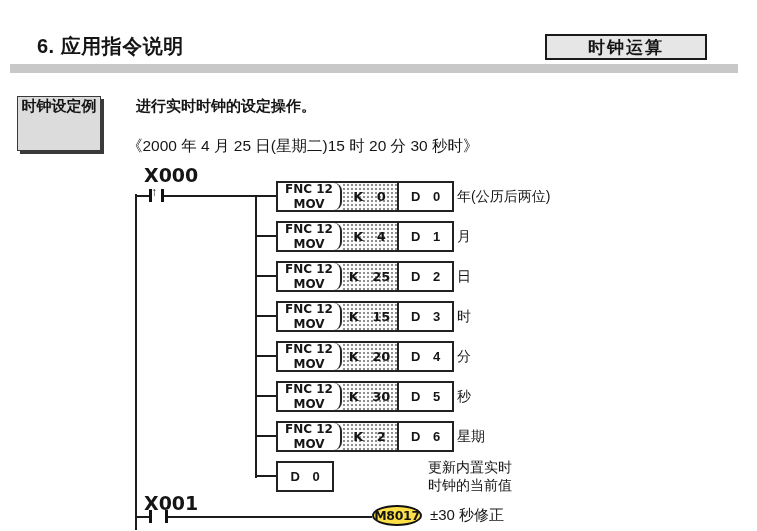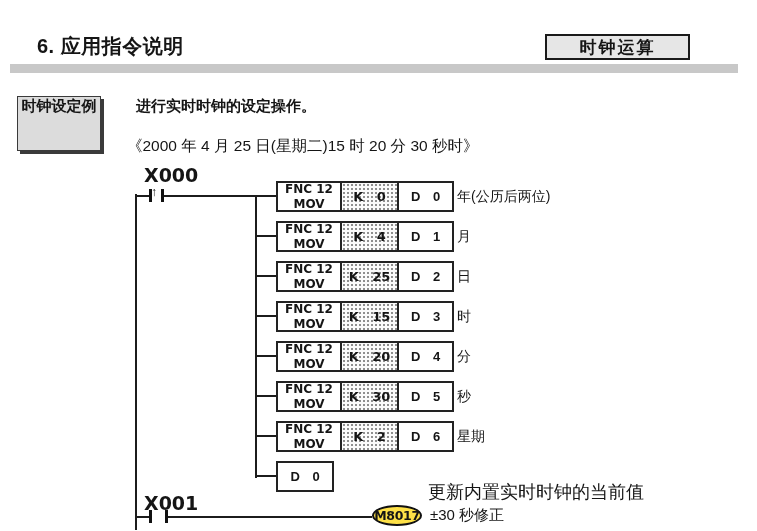--- a/index.html
+++ b/index.html
@@ -5,21 +5,21 @@
   html,body{margin:0;padding:0;}
   body{
     width:757px;height:531px;background:#ffffff;position:relative;overflow:hidden;
     font-family:"Liberation Sans","DejaVu Sans",sans-serif;color:#151515;
   }
   .abs{position:absolute;}
 
   
   #section-title{left:37px;top:33px;font-size:20px;font-weight:700;letter-spacing:0.5px;}
   #corner-tag{
-    left:545px;top:34px;width:145px;height:26px;background:#e6e6e6;
+    left:545px;top:34px;width:162px;height:26px;background:#e6e6e6;
     border:2px solid #1a1a1a;box-sizing:border-box;display:flex;align-items:center;
     justify-content:center;font-size:17px;font-weight:700;letter-spacing:2px;
   }
   #title-rule{left:10px;top:64px;width:728px;height:9px;background:#c8c8c8;}
 
   
   #side-box{
     left:17px;top:96px;width:84px;height:55px;background:#dcdcdc;
     border:1px solid #3a3a3a;box-shadow:3px 3px 0 #3a3a3a;box-sizing:border-box;
     display:flex;align-items:flex-start;justify-content:center;font-size:15px;font-weight:700;
@@ -38,34 +38,34 @@
   .lrow{position:absolute;left:255px;width:440px;height:31px;}
   .stub{position:absolute;left:0;top:14px;width:22px;height:2px;background:#1c1c1c;}
   .ibox{
     position:absolute;left:21px;top:0;height:31px;background:#fff;
     border:2px solid #222;box-sizing:border-box;display:flex;
   }
   .cell{border-right:2px solid #222;box-sizing:border-box;display:flex;
         align-items:center;justify-content:center;}
   .cell:last-child{border-right:none;}
   .fnc-cell{width:64px;flex-direction:column;font-size:12px;font-weight:600;line-height:1.2;
-            font-family:"DejaVu Sans",sans-serif;}
+            font-family:"DejaVu Sans",sans-serif;border-radius:8px;}
   .k-cell{
     width:57px;font-size:13px;font-weight:600;word-spacing:9px;
     font-family:"DejaVu Sans",sans-serif;
     background-image:radial-gradient(#8f8f8f 0.8px, transparent 1px);
     background-size:4px 4px;background-color:#fbfbfb;
   }
   .d-cell{width:53px;font-size:13px;font-weight:600;word-spacing:9px;
           font-family:Liberation Sans, sans-serif;}
   .d-cell.wide{width:54px;}
   .rlabel{position:absolute;left:202px;top:0;height:31px;display:flex;align-items:center;
           font-size:14px;font-weight:500;white-space:nowrap;}
-  .rlabel.two-line{left:173px;flex-direction:row;align-items:flex-start;
-                   justify-content:center;line-height:1.25;font-size:18px;margin-top:20px;}
+  .rlabel.two-line{left:173px;flex-direction:column;align-items:flex-start;
+                   justify-content:center;line-height:1.25;font-size:14px;}
 
   
   #coil{
     left:372px;top:505px;width:50px;height:21px;border:2px solid #111;border-radius:50%;
     box-sizing:border-box;background:#fde047;display:flex;align-items:center;justify-content:center;
     font-size:12.5px;font-weight:700;letter-spacing:-0.3px;font-family:"DejaVu Sans",sans-serif;
   }
   #coil-annotation{left:430px;top:506px;font-size:15px;font-weight:500;}
 </style>
 </head>

